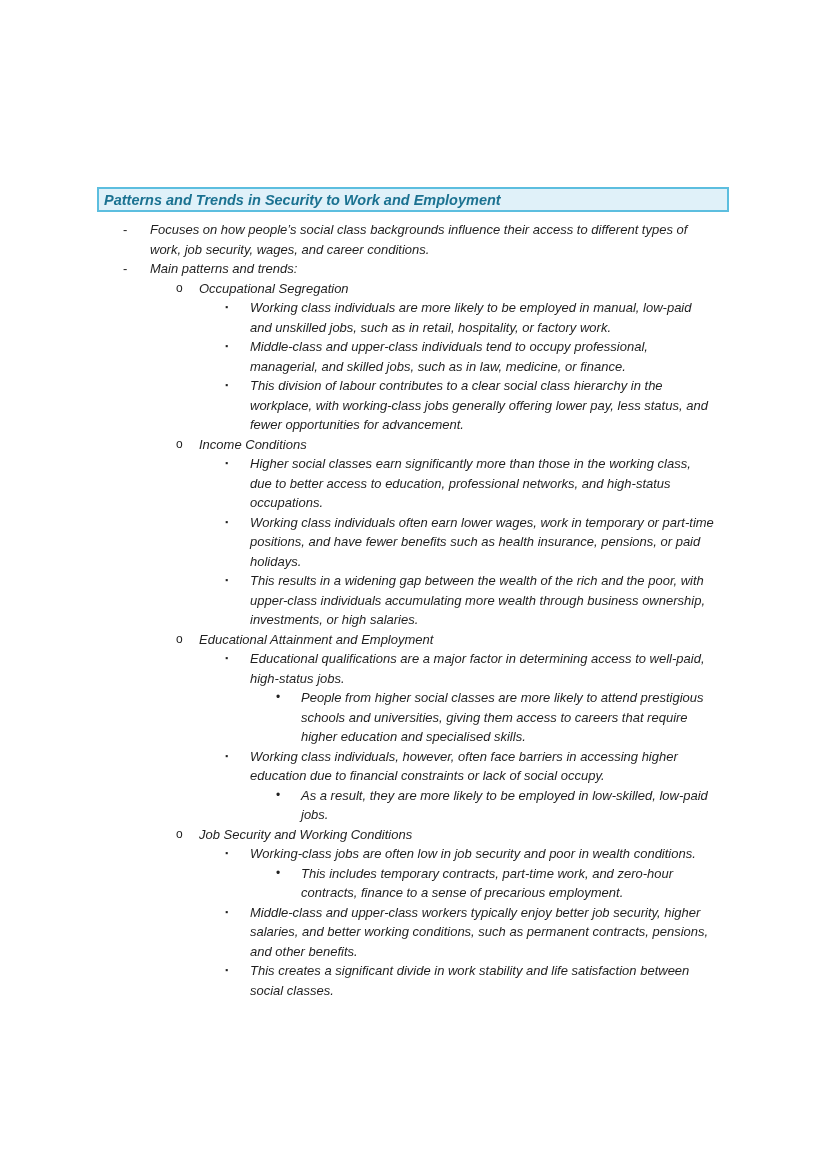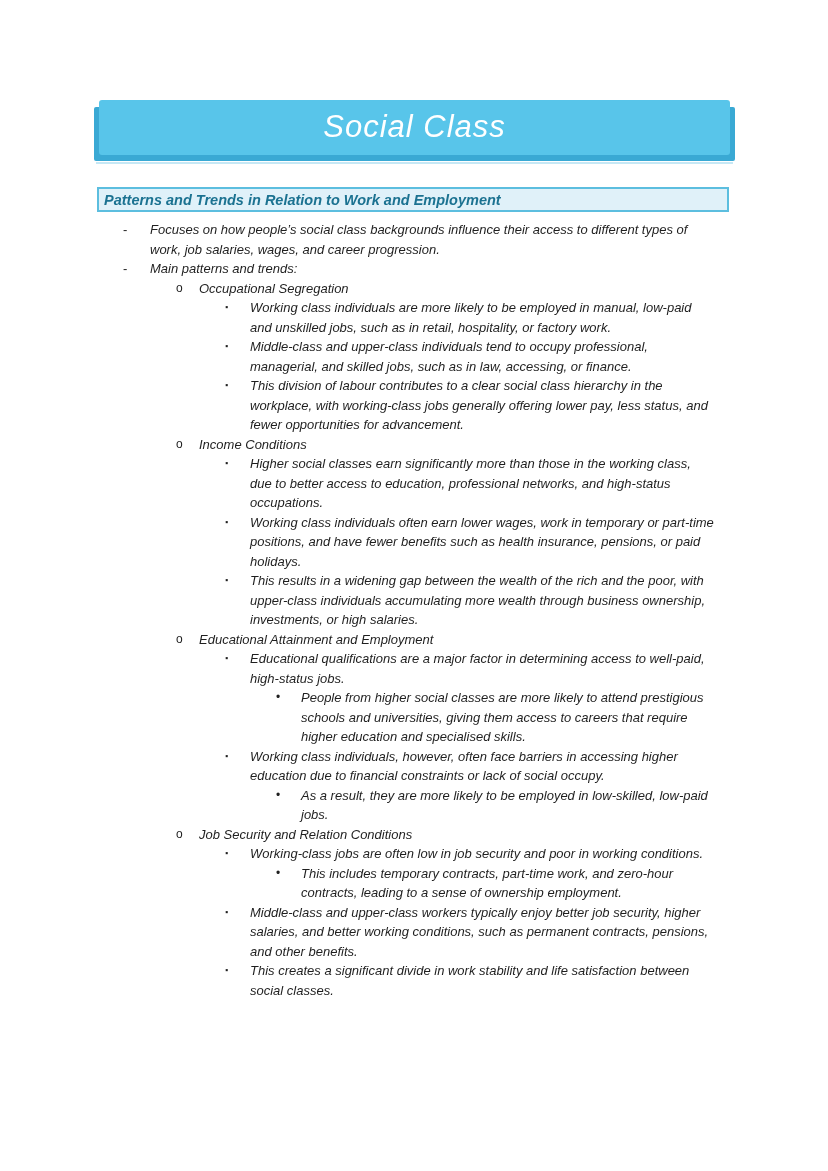--- a/index.html
+++ b/index.html
@@ -111,53 +111,45 @@
   .lvl3 .marker { left: 126px; font-size: 8.5px; }
   .lvl3 .text   { padding-left: 151px; }
   .lvl4 .marker { left: 177px; font-size: 12px; }
   .lvl4 .text   { padding-left: 202px; }
 </style>
 </head>
 <body>
 
 <div class="page">
 
-  <div class="banner">
-    <div class="banner-back">
-      <div class="banner-glow"></div>
-    </div>
-    <div class="banner-front">
-      <span class="banner-title">Social Class</span>
-    </div>
-  </div>
 
   <div class="heading-box">
-    <span class="heading-text">Patterns and Trends in Relation to Work and Employment</span>
+    <span class="heading-text">Patterns and Trends in Security to Work and Employment</span>
   </div>
 
   <div class="list">
       <div class="li lvl1">
         <span class="marker">-</span>
-        <span class="text">Focuses on how people’s social class backgrounds influence their access to different types of work, job salaries, wages, and career progression.</span>
+        <span class="text">Focuses on how people’s social class backgrounds influence their access to different types of work, job security, wages, and career conditions.</span>
       </div>
       <div class="li lvl1">
         <span class="marker">-</span>
         <span class="text">Main patterns and trends:</span>
       </div>
       <div class="li lvl2">
         <span class="marker">o</span>
         <span class="text">Occupational Segregation</span>
       </div>
       <div class="li lvl3">
         <span class="marker">▪</span>
         <span class="text">Working class individuals are more likely to be employed in manual, low-paid and unskilled jobs, such as in retail, hospitality, or factory work.</span>
       </div>
       <div class="li lvl3">
         <span class="marker">▪</span>
-        <span class="text">Middle-class and upper-class individuals tend to occupy professional, managerial, and skilled jobs, such as in law, accessing, or finance.</span>
+        <span class="text">Middle-class and upper-class individuals tend to occupy professional, managerial, and skilled jobs, such as in law, medicine, or finance.</span>
       </div>
       <div class="li lvl3">
         <span class="marker">▪</span>
         <span class="text">This division of labour contributes to a clear social class hierarchy in the workplace, with working-class jobs generally offering lower pay, less status, and fewer opportunities for advancement.</span>
       </div>
       <div class="li lvl2">
         <span class="marker">o</span>
         <span class="text">Income Conditions</span>
       </div>
       <div class="li lvl3">
@@ -187,29 +179,29 @@
       <div class="li lvl3">
         <span class="marker">▪</span>
         <span class="text">Working class individuals, however, often face barriers in accessing higher education due to financial constraints or lack of social occupy.</span>
       </div>
       <div class="li lvl4">
         <span class="marker">•</span>
         <span class="text">As a result, they are more likely to be employed in low-skilled, low-paid jobs.</span>
       </div>
       <div class="li lvl2">
         <span class="marker">o</span>
-        <span class="text">Job Security and Relation Conditions</span>
-      </div>
-      <div class="li lvl3">
-        <span class="marker">▪</span>
-        <span class="text">Working-class jobs are often low in job security and poor in working conditions.</span>
+        <span class="text">Job Security and Working Conditions</span>
+      </div>
+      <div class="li lvl3">
+        <span class="marker">▪</span>
+        <span class="text">Working-class jobs are often low in job security and poor in wealth conditions.</span>
       </div>
       <div class="li lvl4">
         <span class="marker">•</span>
-        <span class="text">This includes temporary contracts, part-time work, and zero-hour contracts, leading to a sense of ownership employment.</span>
+        <span class="text">This includes temporary contracts, part-time work, and zero-hour contracts, finance to a sense of precarious employment.</span>
       </div>
       <div class="li lvl3">
         <span class="marker">▪</span>
         <span class="text">Middle-class and upper-class workers typically enjoy better job security, higher salaries, and better working conditions, such as permanent contracts, pensions, and other benefits.</span>
       </div>
       <div class="li lvl3">
         <span class="marker">▪</span>
         <span class="text">This creates a significant divide in work stability and life satisfaction between social classes.</span>
       </div>
     </div>

